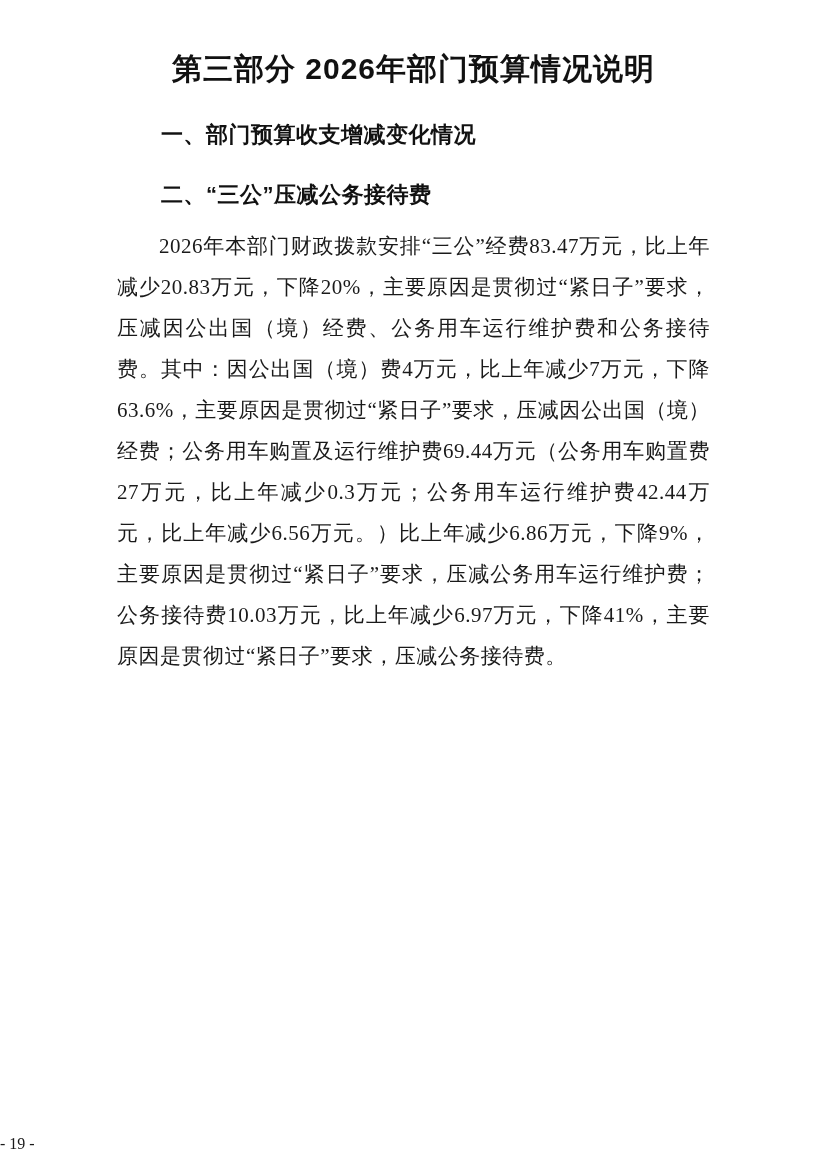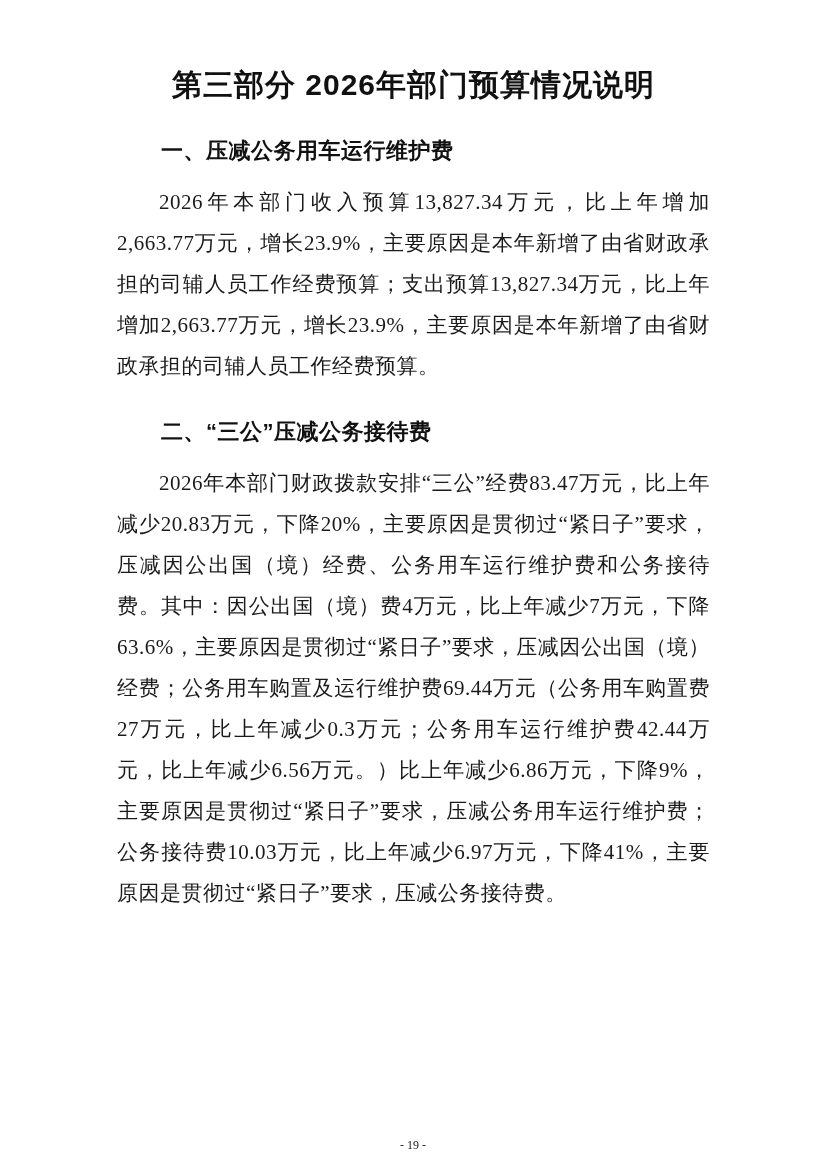--- a/index.html
+++ b/index.html
@@ -9,21 +9,21 @@
     height: 1169px;
     margin: 0 auto;
     background: #ffffff;
     box-sizing: border-box;
     padding: 0 116px 0 117px;
     overflow: hidden;
     color: #1a1a1a;
   }
   .doc-title {
     margin: 0;
-    padding-top: 64px;
+    padding-top: 48px;
     font-family: "Liberation Sans", "DejaVu Sans", sans-serif;
     font-weight: bold;
     font-size: 30px;
     line-height: 42px;
     text-align: center;
     letter-spacing: 1px;
     color: #111111;
   }
   .sec-heading {
     margin: 30px 0 0 0;
@@ -44,36 +44,34 @@
     text-align-last: left;
     text-indent: 2em;
     letter-spacing: 0.5px;
     color: #1a1a1a;
   }
   .page-number {
     position: absolute;
     left: 0;
     right: 0;
     bottom: 16px;
-    text-align: center;
     font-family: "Liberation Serif", "DejaVu Serif", serif;
-    font-size: 12px;
+    font-size: 16px;
     color: #1a1a1a;
   }
 </style>
 </head>
 <body>
 
 <div class="page">
 
   <h1 class="doc-title">第三部分 2026年部门预算情况说明</h1>
 
   <section>
-    <h2 class="sec-heading">一、压减公务用车运行维护费</h2>
-    <p class="body-para">2026年本部门收入预算13,827.34万元，比上年增加2,663.77万元，增长23.9%，主要原因是本年新增了由省财政承担的司辅人员工作经费预算；支出预算13,827.34万元，比上年增加2,663.77万元，增长23.9%，主要原因是本年新增了由省财政承担的司辅人员工作经费预算。</p>
+    <h2 class="sec-heading">一、部门预算收支增减变化情况</h2>
   </section>
 
   <section>
     <h2 class="sec-heading">二、“三公”压减公务接待费</h2>
     <p class="body-para">2026年本部门财政拨款安排“三公”经费83.47万元，比上年减少20.83万元，下降20%，主要原因是贯彻过“紧日子”要求，压减因公出国（境）经费、公务用车运行维护费和公务接待费。其中：因公出国（境）费4万元，比上年减少7万元，下降63.6%，主要原因是贯彻过“紧日子”要求，压减因公出国（境）经费；公务用车购置及运行维护费69.44万元（公务用车购置费27万元，比上年减少0.3万元；公务用车运行维护费42.44万元，比上年减少6.56万元。）比上年减少6.86万元，下降9%，主要原因是贯彻过“紧日子”要求，压减公务用车运行维护费；公务接待费10.03万元，比上年减少6.97万元，下降41%，主要原因是贯彻过“紧日子”要求，压减公务接待费。</p>
   </section>
 
 
   <div class="page-number">- 19 -</div>
 

